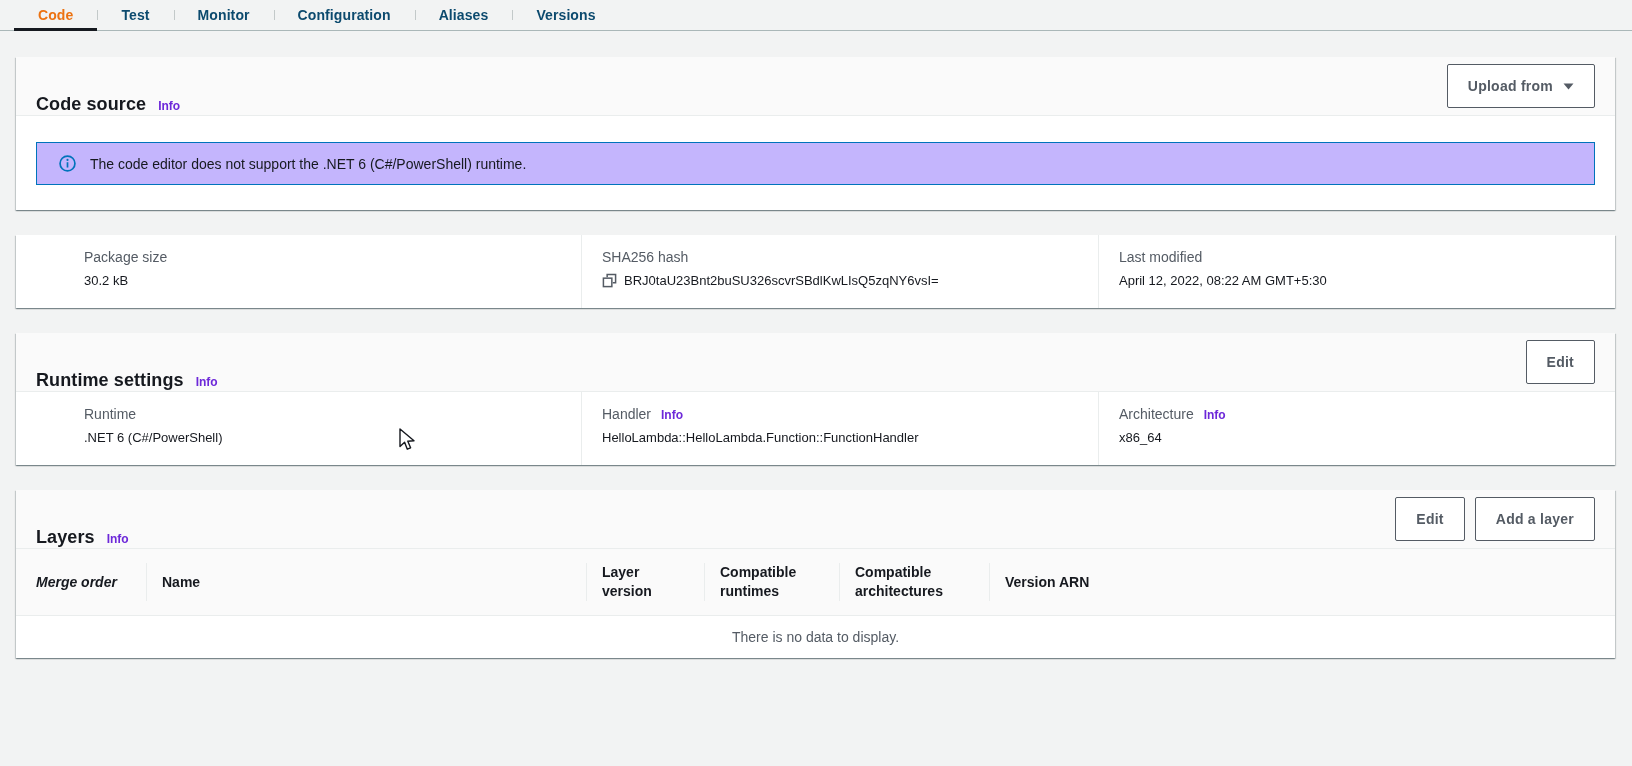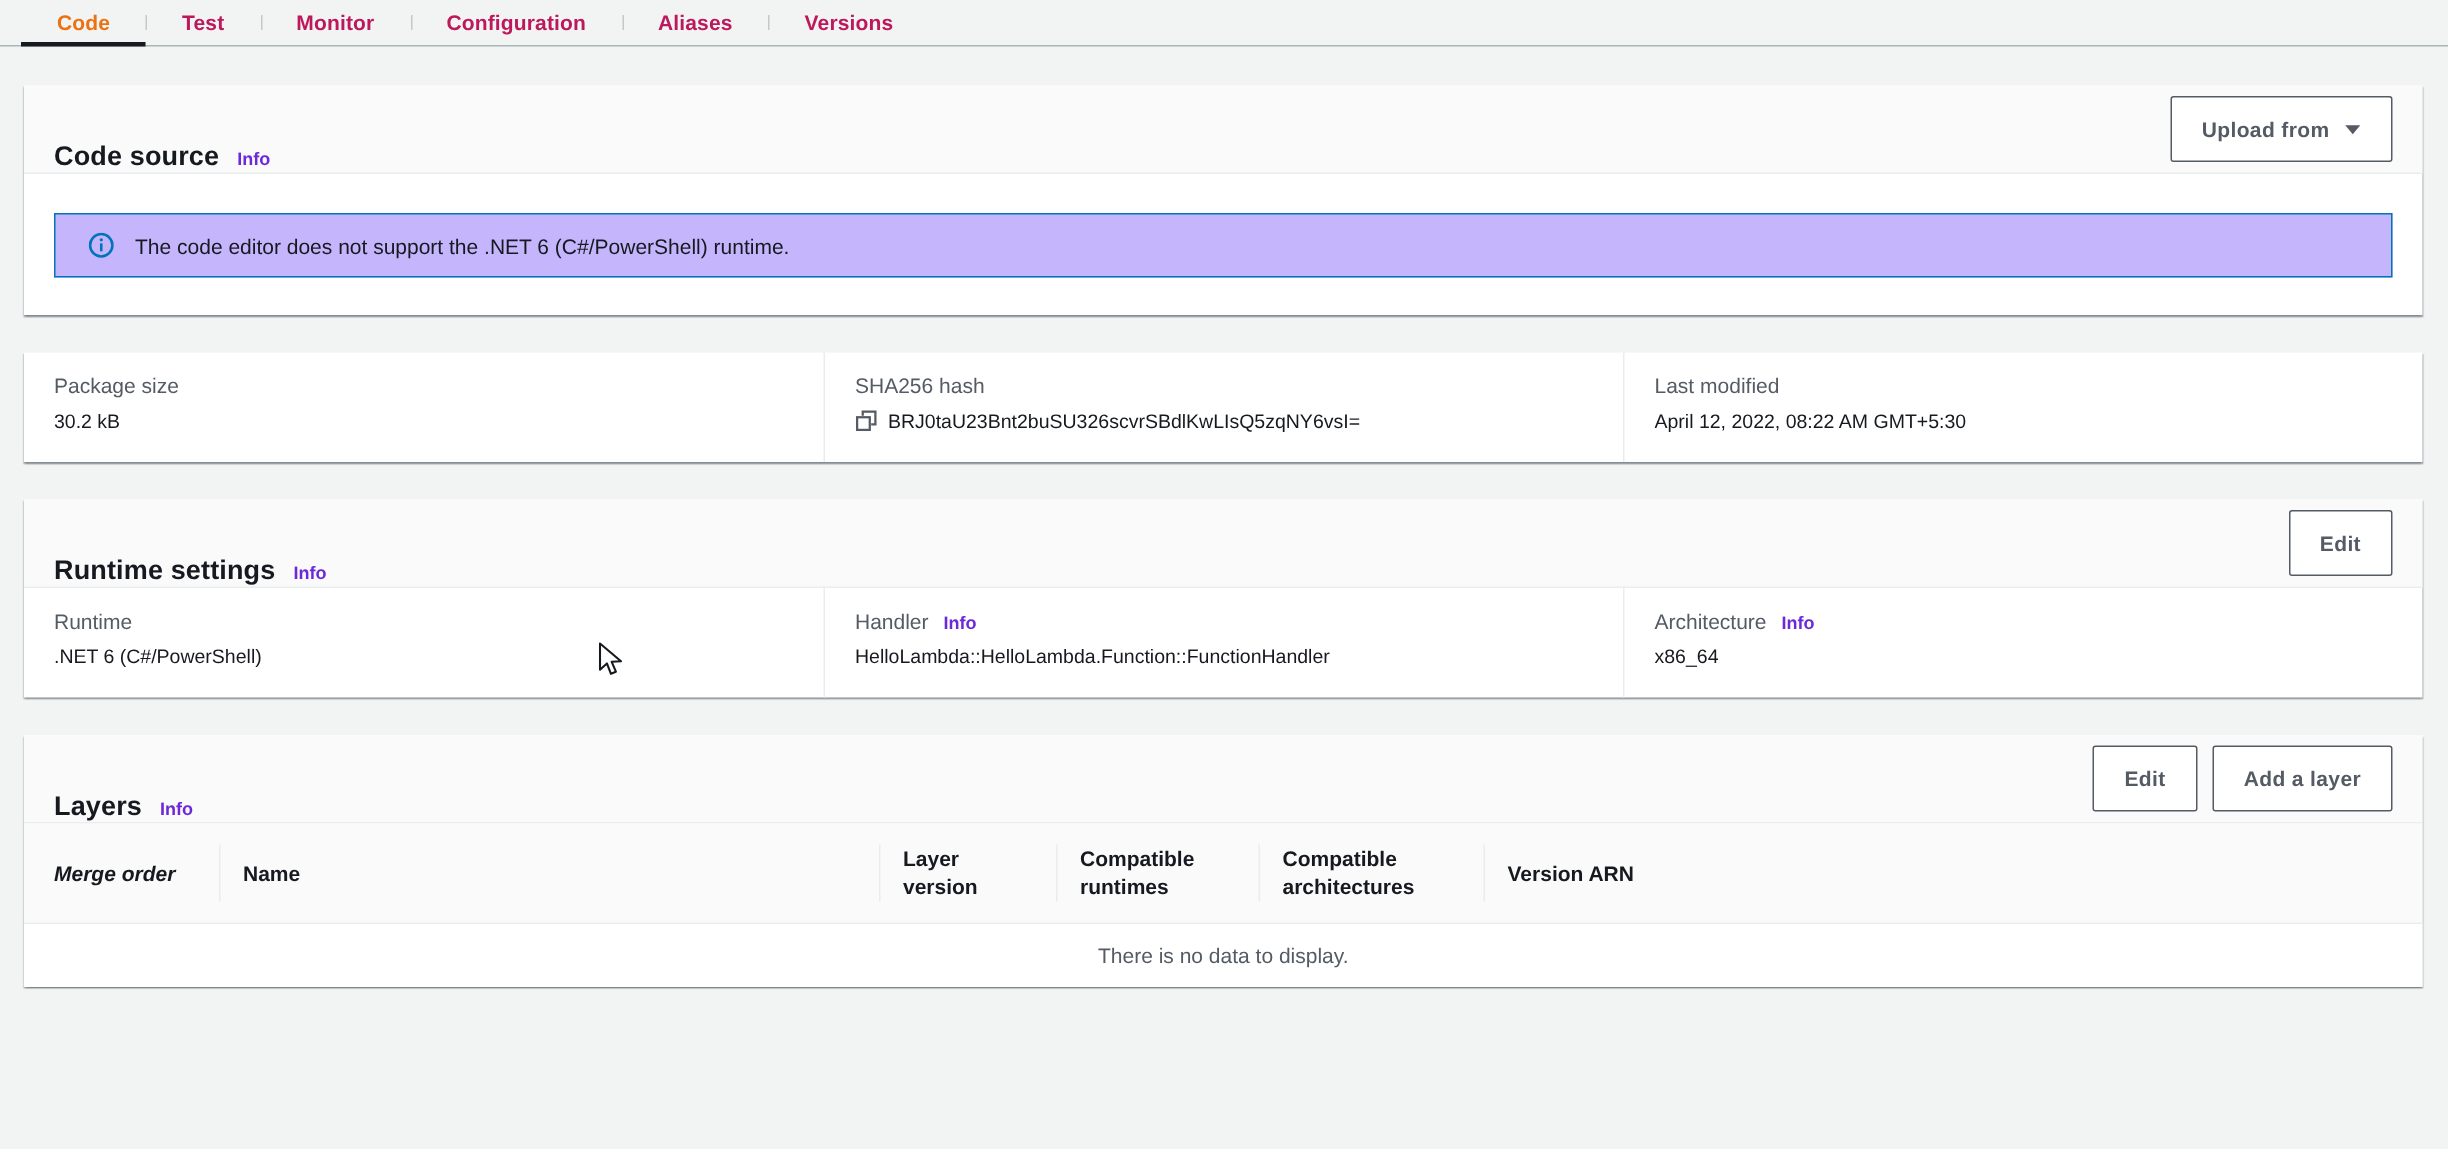--- a/index.html
+++ b/index.html
@@ -10,21 +10,21 @@
     font-family:"Liberation Sans", sans-serif; font-size:14px;
   }
 
   
   .tabbar {
     display:flex; align-items:stretch; height:31px;
     border-bottom:1px solid #aab7b8; padding-left:14px; background:#f2f3f3;
   }
   .tab {
     position:relative; display:flex; align-items:center;
-    padding:0 24px; font-size:14px; font-weight:bold; color:#be185d;
+    padding:0 24px; font-size:14px; font-weight:bold; color:#0c4a6e;
     letter-spacing:.1px; cursor:pointer; white-space:nowrap;
   }
   .tab:not(:first-child)::before {
     content:""; position:absolute; left:0; top:10px; bottom:10px;
     width:1px; background:#c3c9c9;
   }
   .tab.active { color:#ec7211; }
   .tab.active::after {
     content:""; position:absolute; left:0; right:0; bottom:-1px;
     height:3px; background:#16191f;
@@ -56,21 +56,21 @@
 
   
   .card-body { padding:26px 20px 25px; }
   .alert {
     border:1px solid #0073bb; background:#c4b5fd;
     display:flex; align-items:center; gap:14px;
     height:43px; padding:12px 22px; font-size:14px; color:#16191f;
   }
 
   
-  .fields { display:grid; grid-template-columns:1fr 1fr 1fr; }
+  .fields { display:grid; grid-template-columns:1fr 1fr 1fr;padding-left:48px; }
   .field { padding:14px 20px 20px; min-width:0; }
   .field + .field { border-left:1px solid #eaeded; }
   .field-label {
     color:#545b64; font-size:14px; margin-bottom:8px;
     display:flex; align-items:baseline; gap:10px;
   }
   .field-value {
     color:#16191f; font-size:13px;
     display:flex; align-items:center; gap:7px;
     white-space:nowrap; overflow:hidden;

